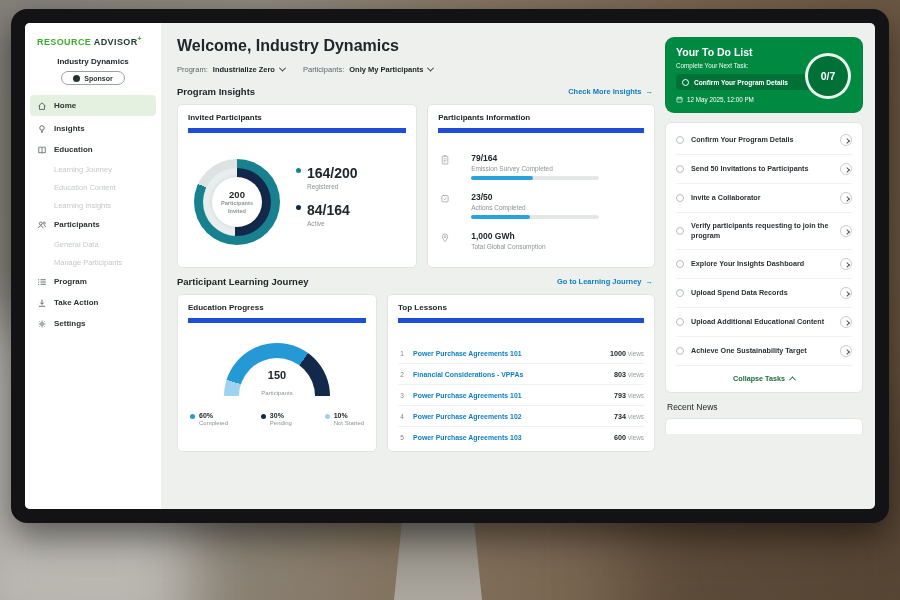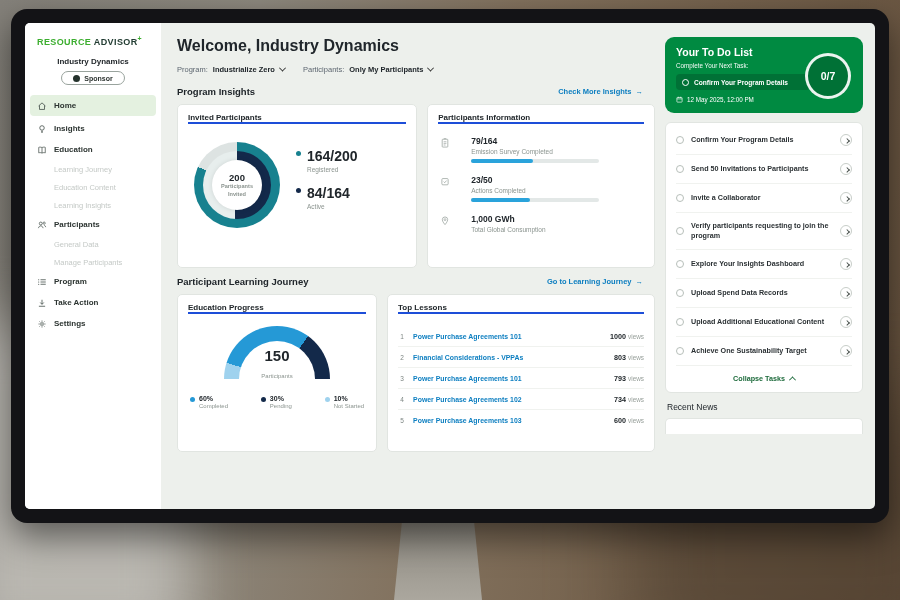--- a/index.html
+++ b/index.html
@@ -42,27 +42,27 @@
   .nav-sub { padding:4.5px 12px 4.5px 29px; font-size:7.5px; color:#c4c9c6; cursor:pointer; }
 
   
   .main { flex:1; min-width:0; padding:14px 10px 0 16px; }
   .welcome { font-size:16px; font-weight:bold; color:#20262b; margin-bottom:10px; }
   .filters { display:flex; align-items:center; gap:18px; margin-bottom:12px; }
   .filter { display:flex; align-items:center; gap:5px; font-size:7.5px; color:#5d6670; cursor:pointer; }
   .filter b { color:#20262b; }
   .chev-down { width:5px; height:5px; border-right:1.3px solid #333; border-bottom:1.3px solid #333;
     transform:rotate(45deg) translate(-1px,-1px); }
-  .sec-row { display:flex; justify-content:space-between; align-items:center; margin:2px 12px 7px 0; }
+  .sec-row { display:flex; justify-content:space-between; align-items:center; margin:2px 2px 7px 0; }
   .sec-title { font-size:9.5px; font-weight:bold; color:#20262b; }
   .sec-link { font-size:7.5px; font-weight:bold; color:#0c7ec0; display:flex; align-items:center; gap:4px; cursor:pointer; }
   .cards { display:flex; gap:10px; margin-bottom:8px; }
   .card { background:#fff; border:1px solid #e1e5e1; border-radius:5px; padding:8px 10px; }
-  .card-title { font-size:8px; font-weight:bold; color:#21272b; 
-    border-bottom:2px solid #1d4ed8; margin-bottom:12px; }
+  .card-title { font-size:8px; font-weight:bold; color:#21272b; padding-bottom:6px;
+    border-bottom:5px solid #1d4ed8; margin-bottom:20px; }
   .card-invited { flex:1.06; height:164px; }
   .card-info { flex:1; height:164px; }
   .card-edu { flex:.84; height:158px; }
   .card-lessons { flex:1.16; height:158px; }
 
   
   .invited-body { display:flex; align-items:center; gap:16px; padding:6px 0 0 6px; }
   .donut-wrap { position:relative; width:86px; height:86px; flex-shrink:0;font-weight:bold; }
   .donut { position:absolute; inset:0; border-radius:50%;
     background:conic-gradient(#17818f 0 295deg,#dde3e2 295deg 360deg); }
@@ -91,21 +91,21 @@
   .bar i.w48 { width:48%; } .bar i.w46 { width:46%; }
 
   
   .gauge-wrap { position:relative; width:106px; height:53px; margin:10px auto 0; }
   .gauge { position:absolute; inset:0; overflow:hidden; }
   .gauge::before { content:""; position:absolute; left:0; top:0; width:106px; height:106px; border-radius:50%;
     background:conic-gradient(from 270deg,#9fd2ee 0 18deg,#2599d6 18deg 126deg,#13294a 126deg 180deg,transparent 180deg 360deg); }
   .gauge::after { content:""; position:absolute; left:15px; top:15px; width:76px; height:76px;
     border-radius:50%; background:#fff; }
   .gauge-center { position:absolute; left:0; right:0; bottom:-3px; z-index:2; text-align:center; }
-  .gauge-center b { font-size:15px; color:#20262b; display:block; }
+  .gauge-center b { font-size:11px; color:#20262b; display:block; }
   .gauge-center span { font-size:6px; color:#8b948f; }
   .gauge-legend { display:flex; justify-content:space-between; margin-top:16px; padding:0 2px; }
   .gl-item { display:flex; gap:4px; }
   .gl-dot { width:5px; height:5px; border-radius:50%; margin-top:2px; flex-shrink:0; }
   .gl-dot.blue { background:#2599d6; } .gl-dot.navy { background:#13294a; } .gl-dot.pale { background:#9fd2ee; }
   .gl-pct { font-size:7px; font-weight:bold; color:#20262b; }
   .gl-lbl { font-size:6px; color:#8b948f; margin-top:1px; }
 
   
   .lesson { display:flex; align-items:center; gap:7px; padding:6px 0 5px;

